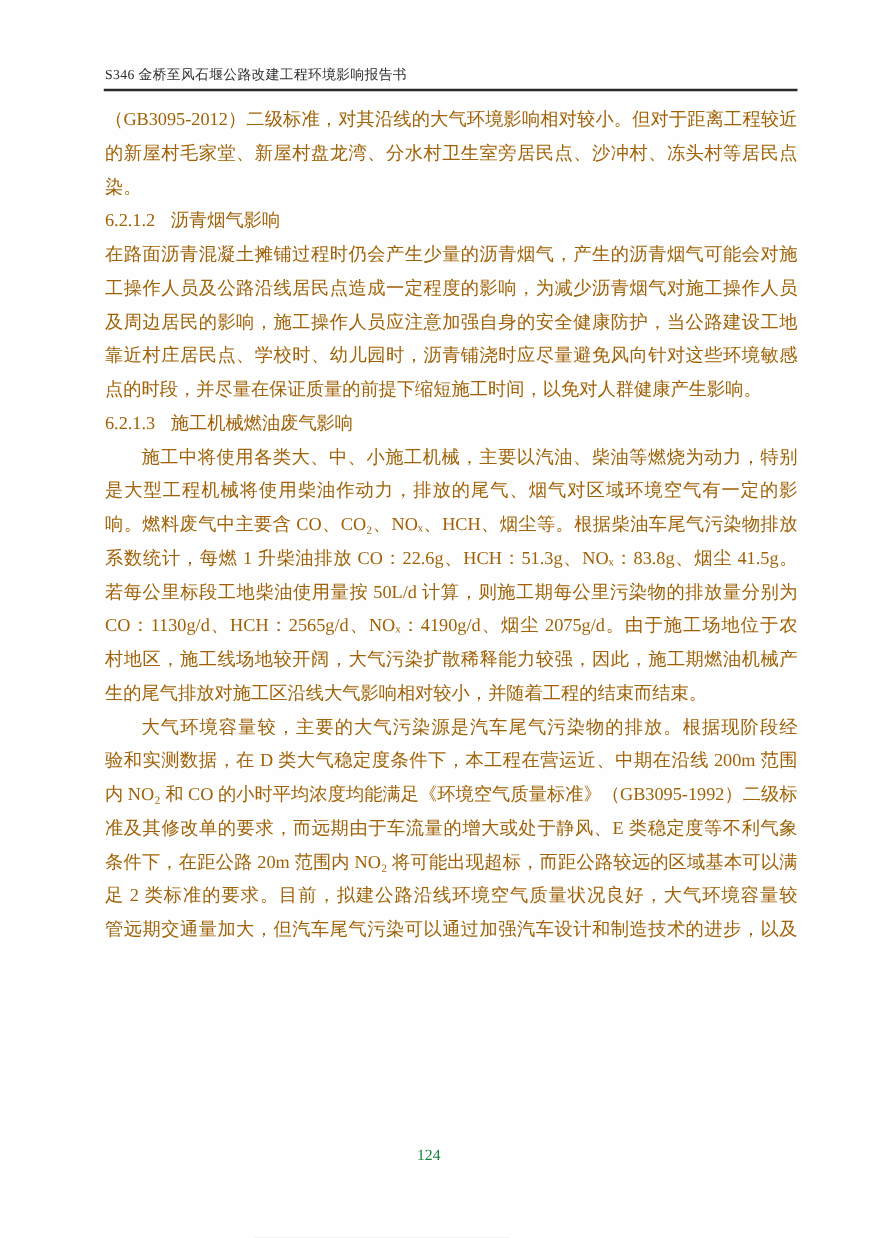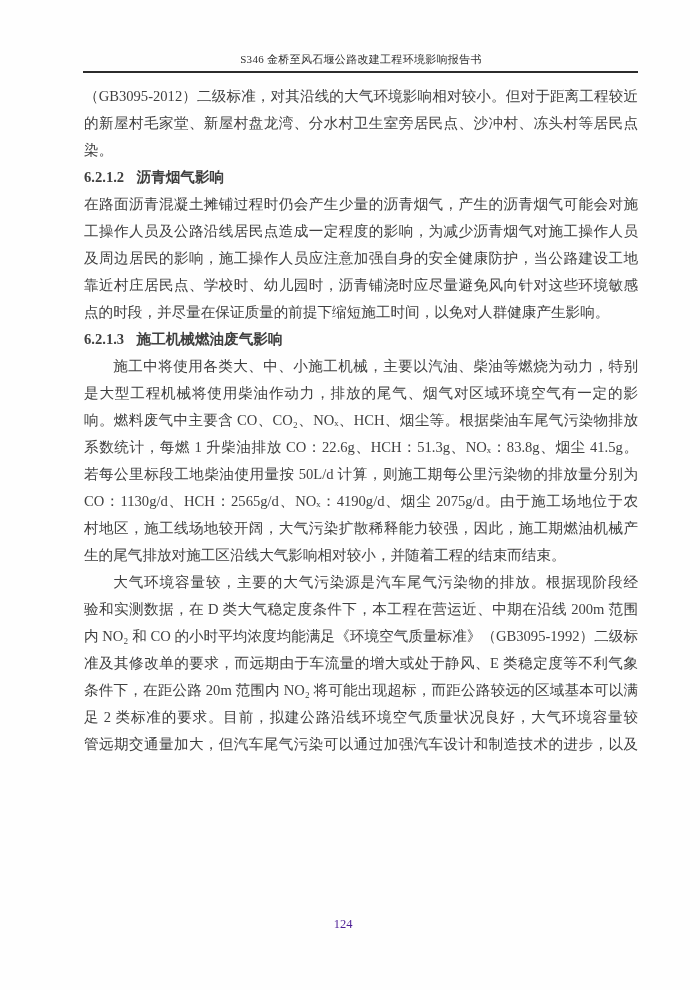--- a/index.html
+++ b/index.html
@@ -15,75 +15,74 @@
     background: #fefefe;
     overflow: hidden;
     font-family: "Liberation Serif", "DejaVu Serif", serif;
     color: #242424;
   }
   .running-header {
     position: absolute;
     top: 52px;
     left: 84px;
     right: 62px;
-    text-align: center;
+    text-align: left;
     font-size: 11px;
     letter-spacing: 0.3px;
     color: #2e2e2e;
     white-space: nowrap;
   }
   .header-rule {
     position: absolute;
     top: 71px;
     left: 83px;
     right: 62px;
     height: 0;
     border-top: 2px solid #2b2b2b;
   }
   .doc-body {
     position: absolute;
     top: 83px;
     left: 84px;
     right: 62px;
     font-size: 14.6px;
     line-height: 27px;
-    color: #404040;
+    color: #a16207;
   }
   .line {
     height: 27px;
     overflow: hidden;
   }
   
   .line.j {
     text-align: justify;
     text-align-last: justify;
   }
   .line.ind {
     text-indent: 2em;
   }
   .heading {
     height: 27px;
     overflow: hidden;
     white-space: nowrap;
-    font-weight: bold;
   }
   .heading .hnum {
     margin-right: 0.85em;
   }
   .heading.gwide .hnum {
     margin-right: 1.55em;
   }
   .page-footer {
     position: absolute;
     top: 917px;
     left: 0;
     right: 14px;
     text-align: center;
     font-size: 12.5px;
-    color: #4c1d95;
+    color: #15803d;
   }
 </style>
 </head>
 <body>
 
 <div class="page">
 
   <div class="running-header">S346 金桥至风石堰公路改建工程环境影响报告书</div>
   <div class="header-rule"></div>
 

